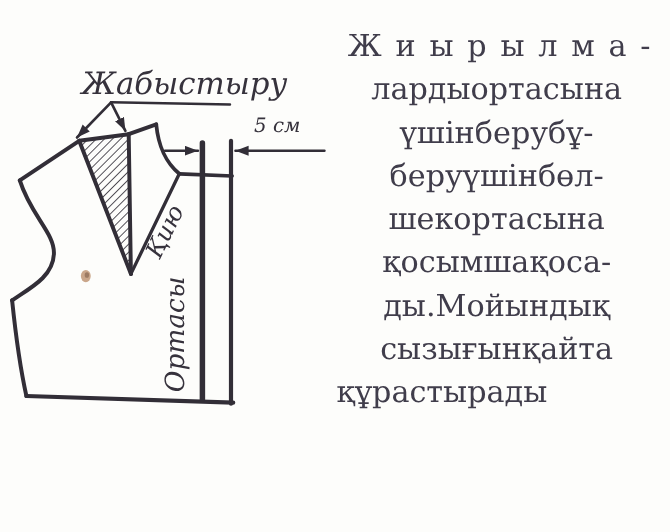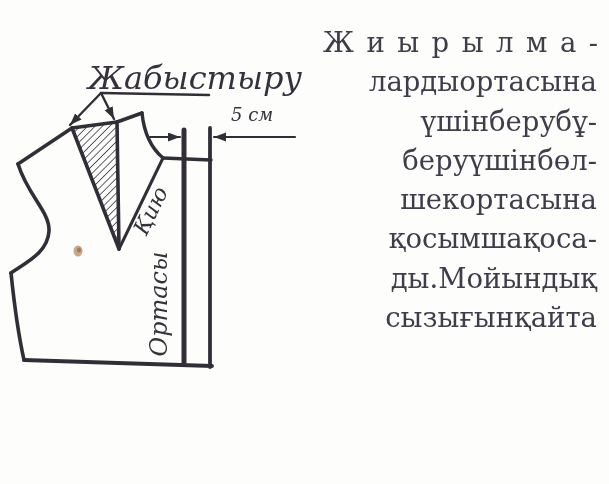--- a/index.html
+++ b/index.html
@@ -12,32 +12,32 @@
   }
   svg{position:absolute; left:0; top:0;}
   svg .stroke{stroke:var(--line); fill:none; stroke-linecap:round; stroke-linejoin:round;}
   svg .arrowhead{fill:var(--line);}
   .hatchline{stroke:var(--line);}
   
   .lbl{
     position:absolute; font-style:italic; color:var(--label);
     font-family:"DejaVu Serif", serif; white-space:nowrap; line-height:1;
   }
-  .lbl-attach{left:74px; top:62px; font-size:32px;margin-left:14px;}
+  .lbl-attach{left:74px; top:62px; font-size:28px;}
   .lbl-dim{left:231px; top:106px; font-size:18px;}
   .lbl-cut{left:151px; top:211px; font-size:22px; transform:translate(-50%,-50%) rotate(-64deg);}
   .lbl-center{left:159px; top:304px; font-size:24px; transform:translate(-50%,-50%) rotate(-90deg);}
   
   .para{
     position:absolute; left:306px; top:26px; width:291px;
     font-size:27.5px; color:var(--text); font-family:"DejaVu Serif", serif;
   }
-  .pline{display:flex; justify-content:flex-end; height:39.3px; overflow:visible;}
+  .pline{display:flex; justify-content:center; height:39.3px; overflow:visible;}
   .pline.start{justify-content:flex-start;}
-  .pline.indent{padding-left:17px; letter-spacing:12.5px;}
+  .pline.indent{padding-left:17px; letter-spacing:12.5px;justify-content:center;}
 </style>
 </head>
 <body>
 
 <div class="canvas">
 
   <svg width="609" height="484" viewBox="0 0 609 484">
     <defs>
       <marker id="arrow" markerUnits="userSpaceOnUse" markerWidth="14" markerHeight="10" refX="12" refY="4.5" orient="auto">
         <path d="M0,0 L12,4.5 L0,9 Z" class="arrowhead"></path>
@@ -108,15 +108,18 @@
       <span>қоса-</span>
     </div>
     <div class="pline">
       <span>ды.</span>
       <span>Мойындық</span>
     </div>
     <div class="pline">
       <span>сызығын</span>
       <span>қайта</span>
     </div>
+    <div class="pline start">
+      <span>құрастырады</span>
+    </div>
   </div>
 
 </div>
 
 </body></html>

